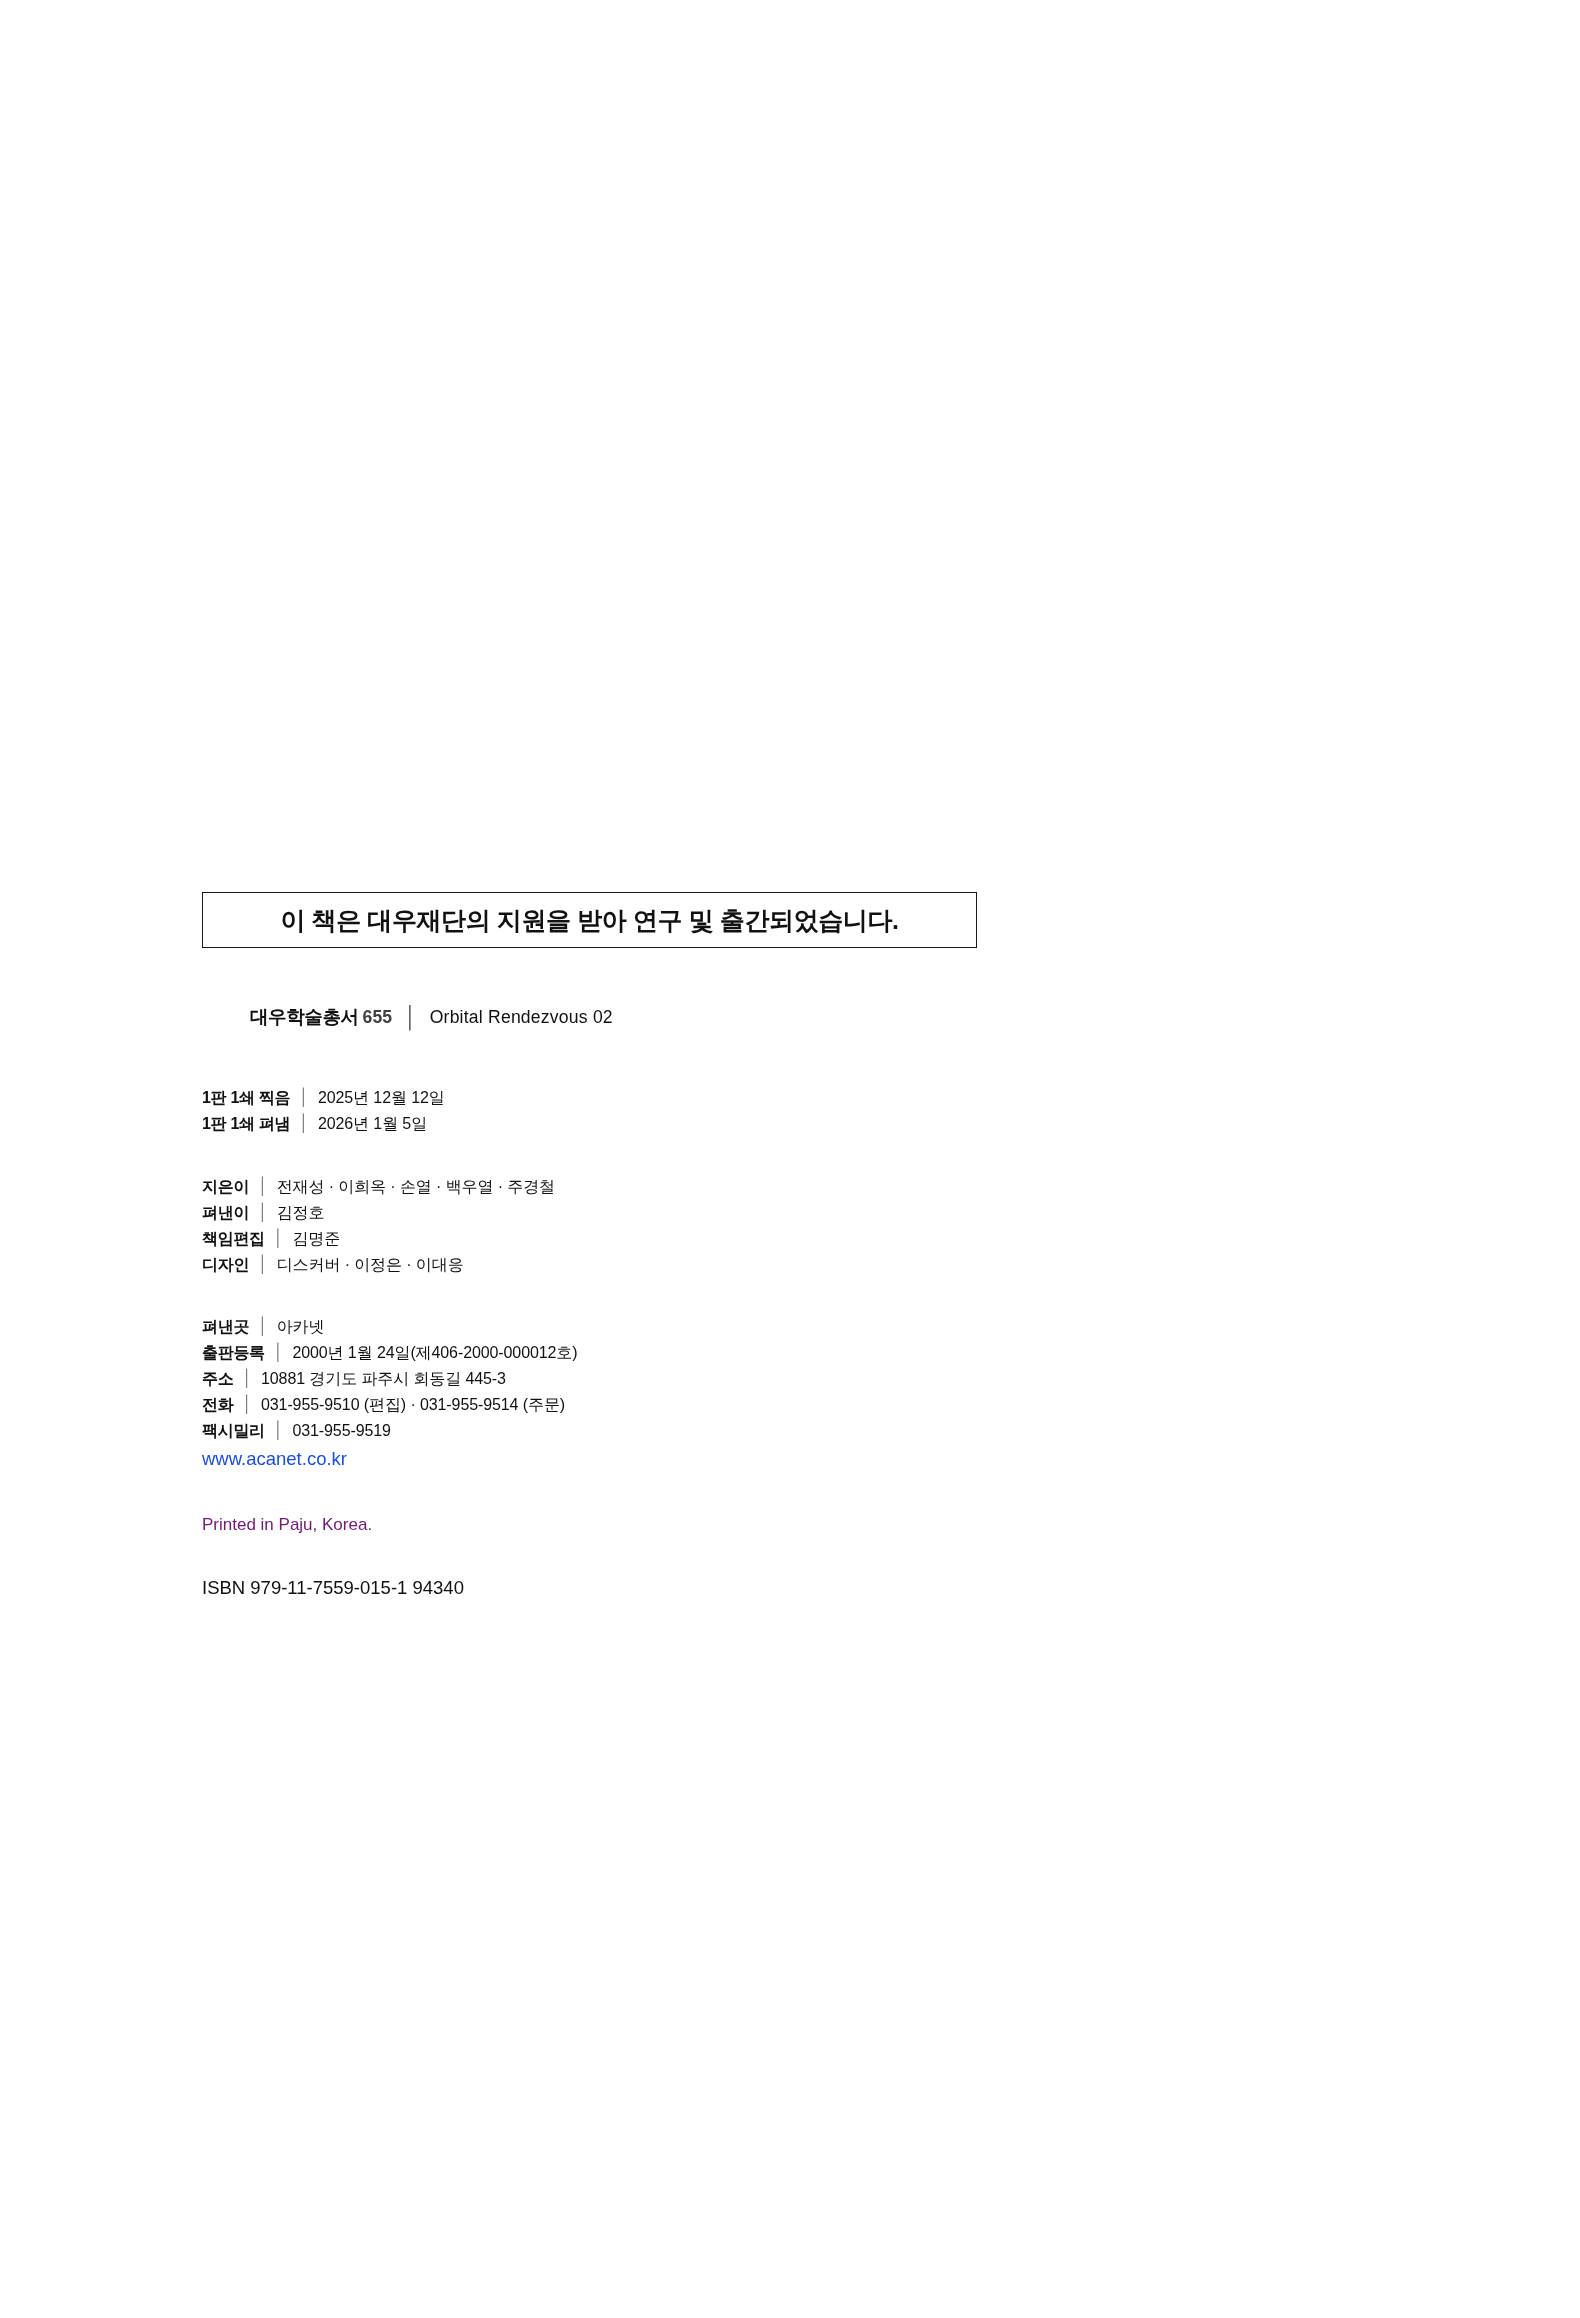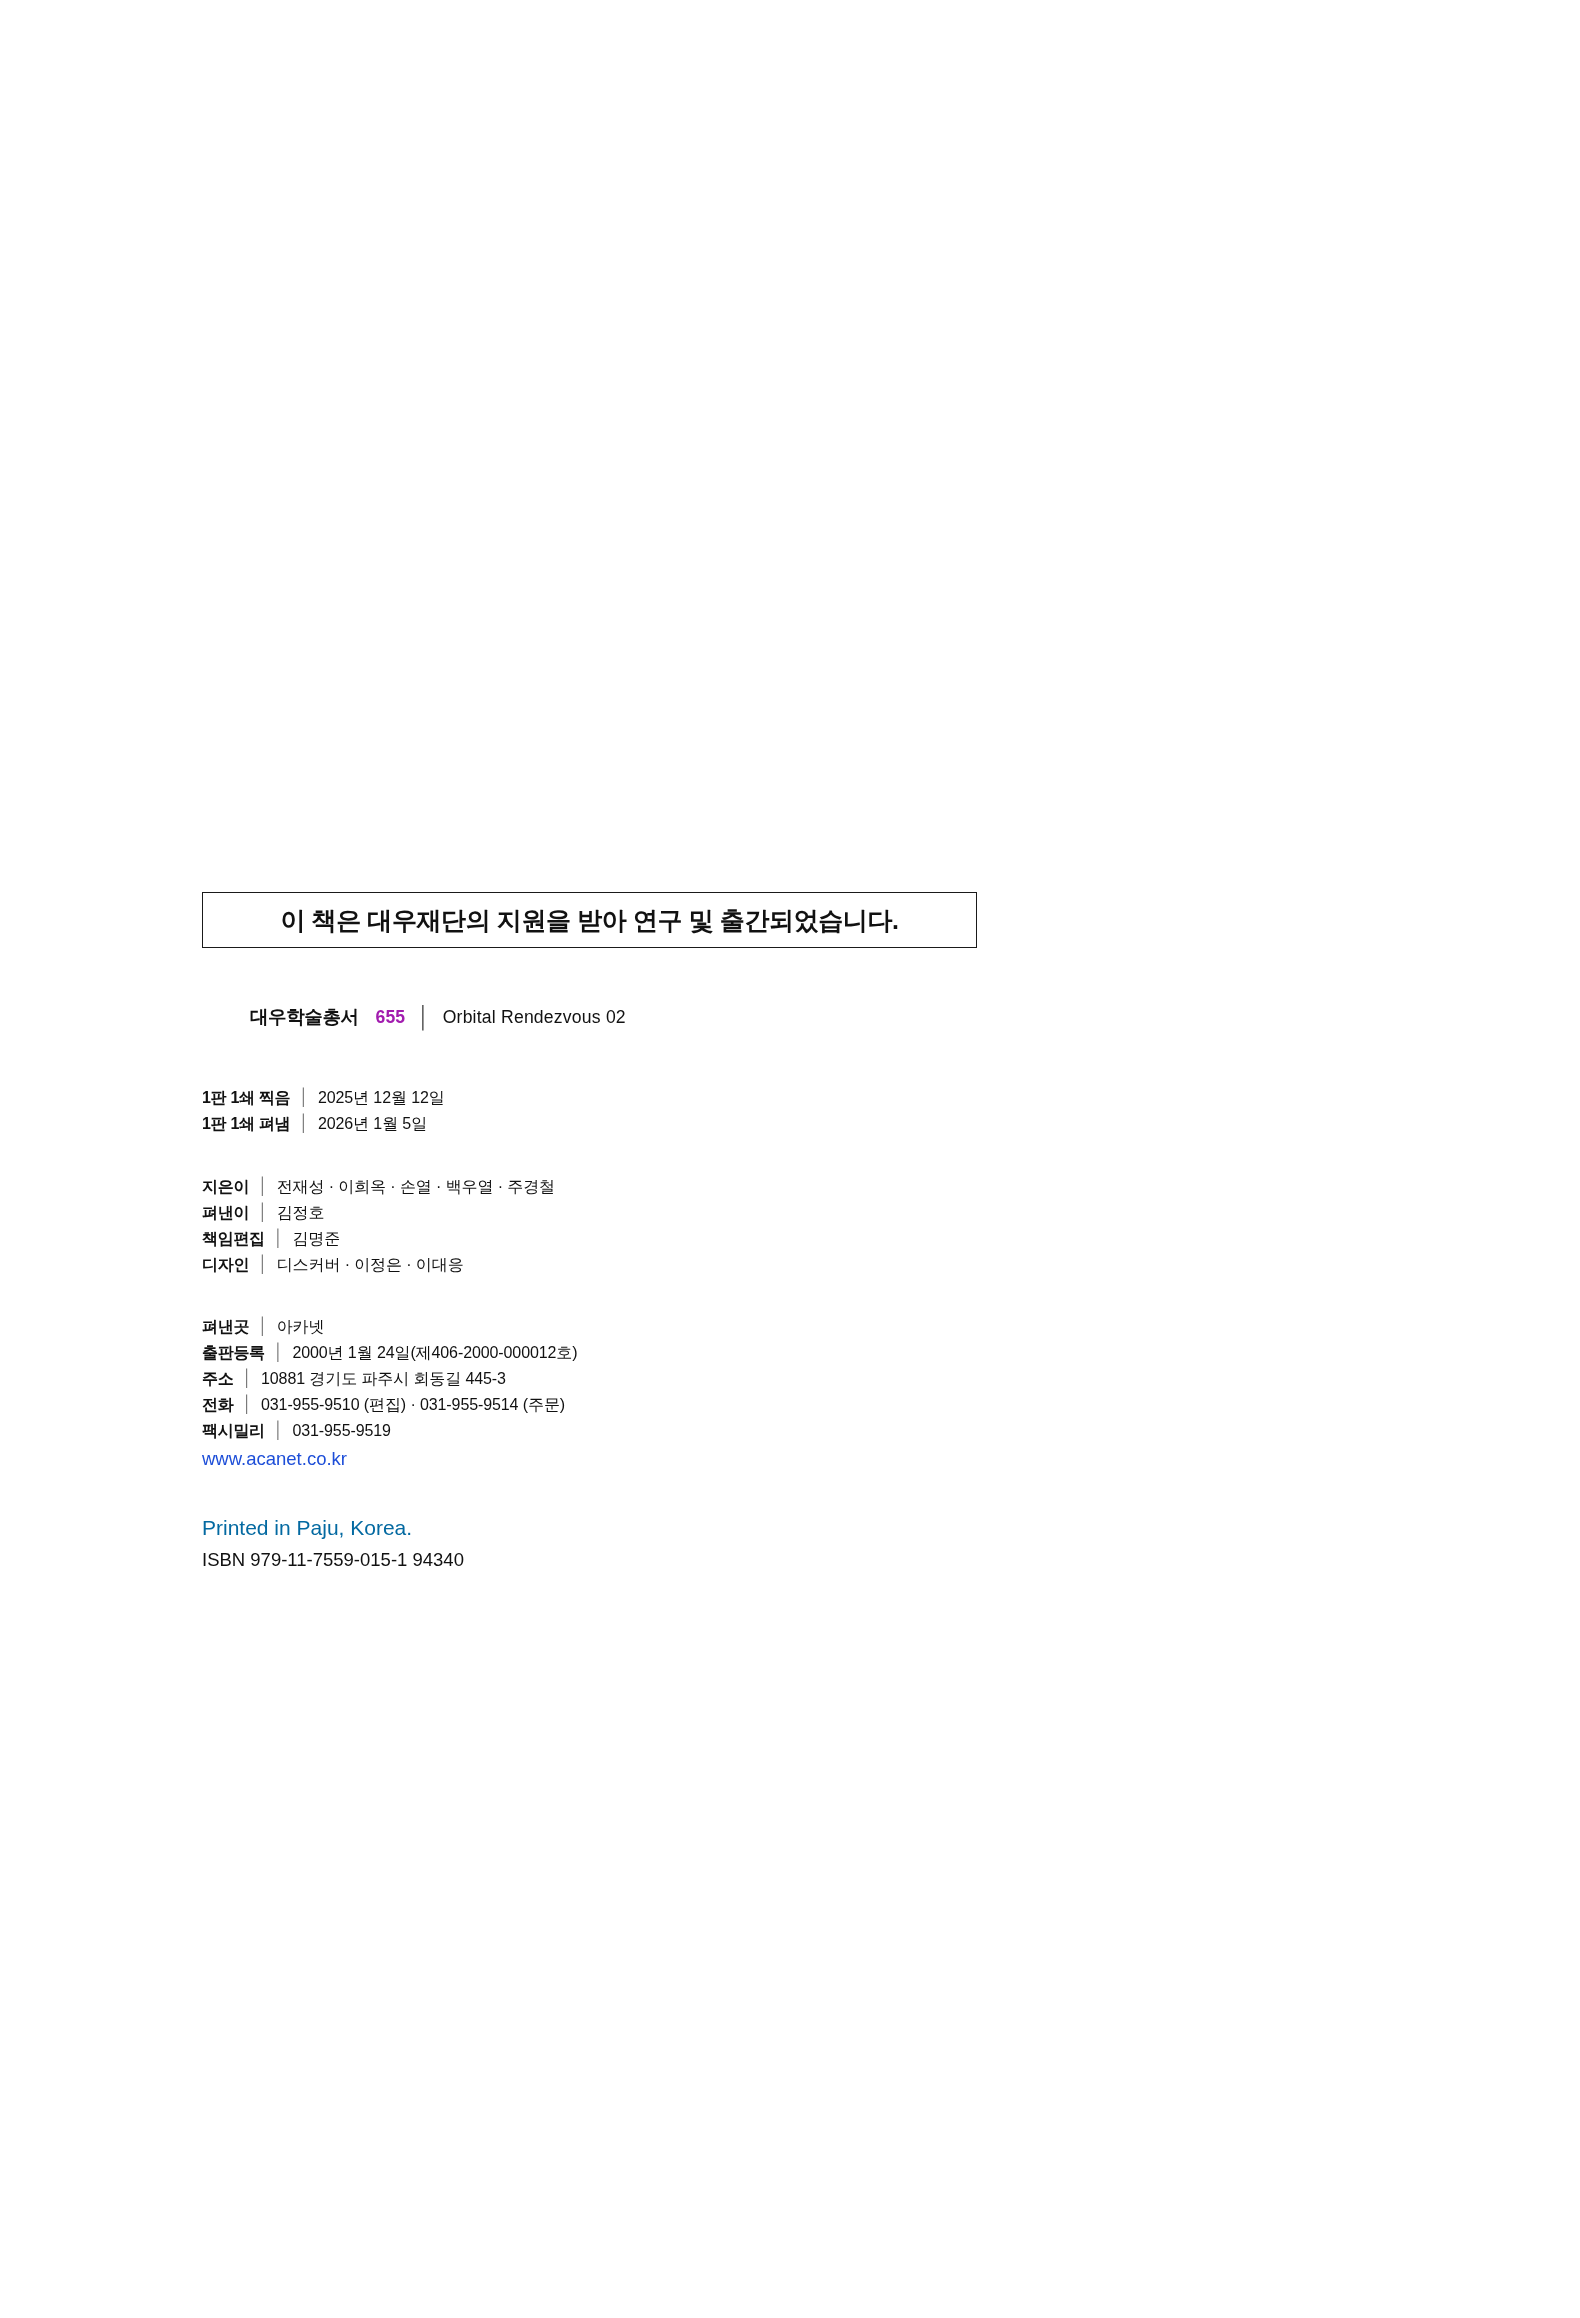--- a/index.html
+++ b/index.html
@@ -70,22 +70,22 @@
     font-size: 18.5px;
   }
   .series-name {
     font-weight: 700;
     letter-spacing: -0.4px;
     color: #111111;
     padding-left: 48px;
   }
   .series-number {
     font-weight: 700;
-    margin-left: 17px;
-    color: #a21caf;
+    margin-left: 4px;
+    color: #404040;
     font-size: 17.6px;
   }
   .series-sep {
     display: inline-block;
     margin: 0 12.3px;
     color: #555555;
     font-weight: 300;
     font-size: 21px;
     transform: translateY(0.9px);
   }
@@ -123,23 +123,24 @@
   }
 
   .copyright-row {
     font-size: 18.5px;
     line-height: 1.6;
     color: #111111;
     margin-bottom: 35px;
     white-space: nowrap;
   }
   .printed-row {
-    font-size: 21px;
+    font-size: 17px;
     line-height: 1.6;
-    color: #0369a1;
+    color: #701a75;
+    margin-bottom: 35px;
     white-space: nowrap;
   }
   .isbn-row {
     font-size: 18.5px;
     line-height: 1.62;
     color: #111111;
     white-space: nowrap;
   }
   .url-row {
     font-size: 18.5px;

